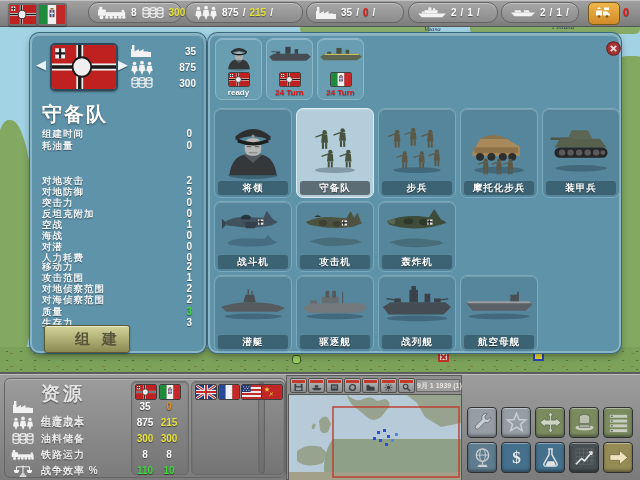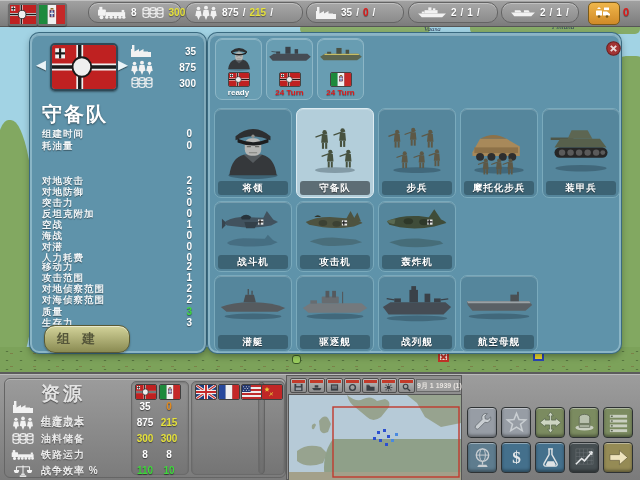--- a/index.html
+++ b/index.html
@@ -40,22 +40,22 @@
   .nstat{position:absolute;left:98px;width:66px;height:14px;display:flex;justify-content:space-between;align-items:center}
   .nstat svg{display:block}
   .nstat .tbv{font-size:10px}
   #panel-title{position:absolute;left:10px;top:66px;font-size:20px;font-weight:bold;color:#fff;letter-spacing:2px;text-shadow:0 1px 2px rgba(0,0,0,.5)}
   .sgroup{position:absolute;left:10px;right:12px}
   .sg0{top:93px}.sg1{top:140px}.sg2{top:226px}.sg3{top:271px}
   .srow{display:flex;justify-content:space-between;height:11px;line-height:11px}
   .sg0 .srow{height:12px;line-height:12px}
   .slab{font-size:9.5px;font-weight:bold;color:#f2f6f8;text-shadow:0 1px 1px rgba(0,0,0,.45);letter-spacing:1px}
   .sval{font-size:10px;font-weight:bold;text-shadow:0 1px 1px rgba(0,0,0,.45)}
-  #build-btn{position:absolute;left:12px;top:290px;width:84px;height:26px;border-radius:11px;border:1px solid #5a5a34;
-    background:linear-gradient(#d3d39a,#8a8b52);color:#55563a;font-size:13px;font-weight:bold;text-align:left;line-height:26px;
+  #build-btn{position:absolute;left:12px;top:290px;width:84px;height:26px;border-radius:3px;border:1px solid #5a5a34;
+    background:linear-gradient(#d3d39a,#8a8b52);color:#55563a;font-size:15px;font-weight:bold;text-align:right;line-height:26px;
     letter-spacing:12px;text-indent:12px;box-shadow:inset 0 1px 0 rgba(255,255,255,.5),0 1px 2px rgba(0,0,0,.3);cursor:pointer}
   
   .qslot{position:absolute;top:3px;height:62px;background:#689db2;border:1px solid #8cb6c6;border-radius:7px;
     box-shadow:inset 0 1px 0 rgba(255,255,255,.25);display:flex;flex-direction:column;align-items:center;padding-top:1px;box-sizing:border-box;cursor:pointer}
   .qimg{width:44px;height:31px}
   .qimg svg{display:block;width:100%;height:100%}
   .qflag{width:20px;height:13px;border:1px solid #444;border-radius:2px;overflow:hidden;margin-top:1px}
   .qflag svg{display:block;width:100%;height:100%}
   .qstatus{font-size:8px;font-weight:bold;margin-top:1px;text-shadow:0 1px 1px rgba(0,0,0,.4)}
   #close-btn{position:absolute;left:396px;top:6px;width:15px;height:15px;cursor:pointer}

